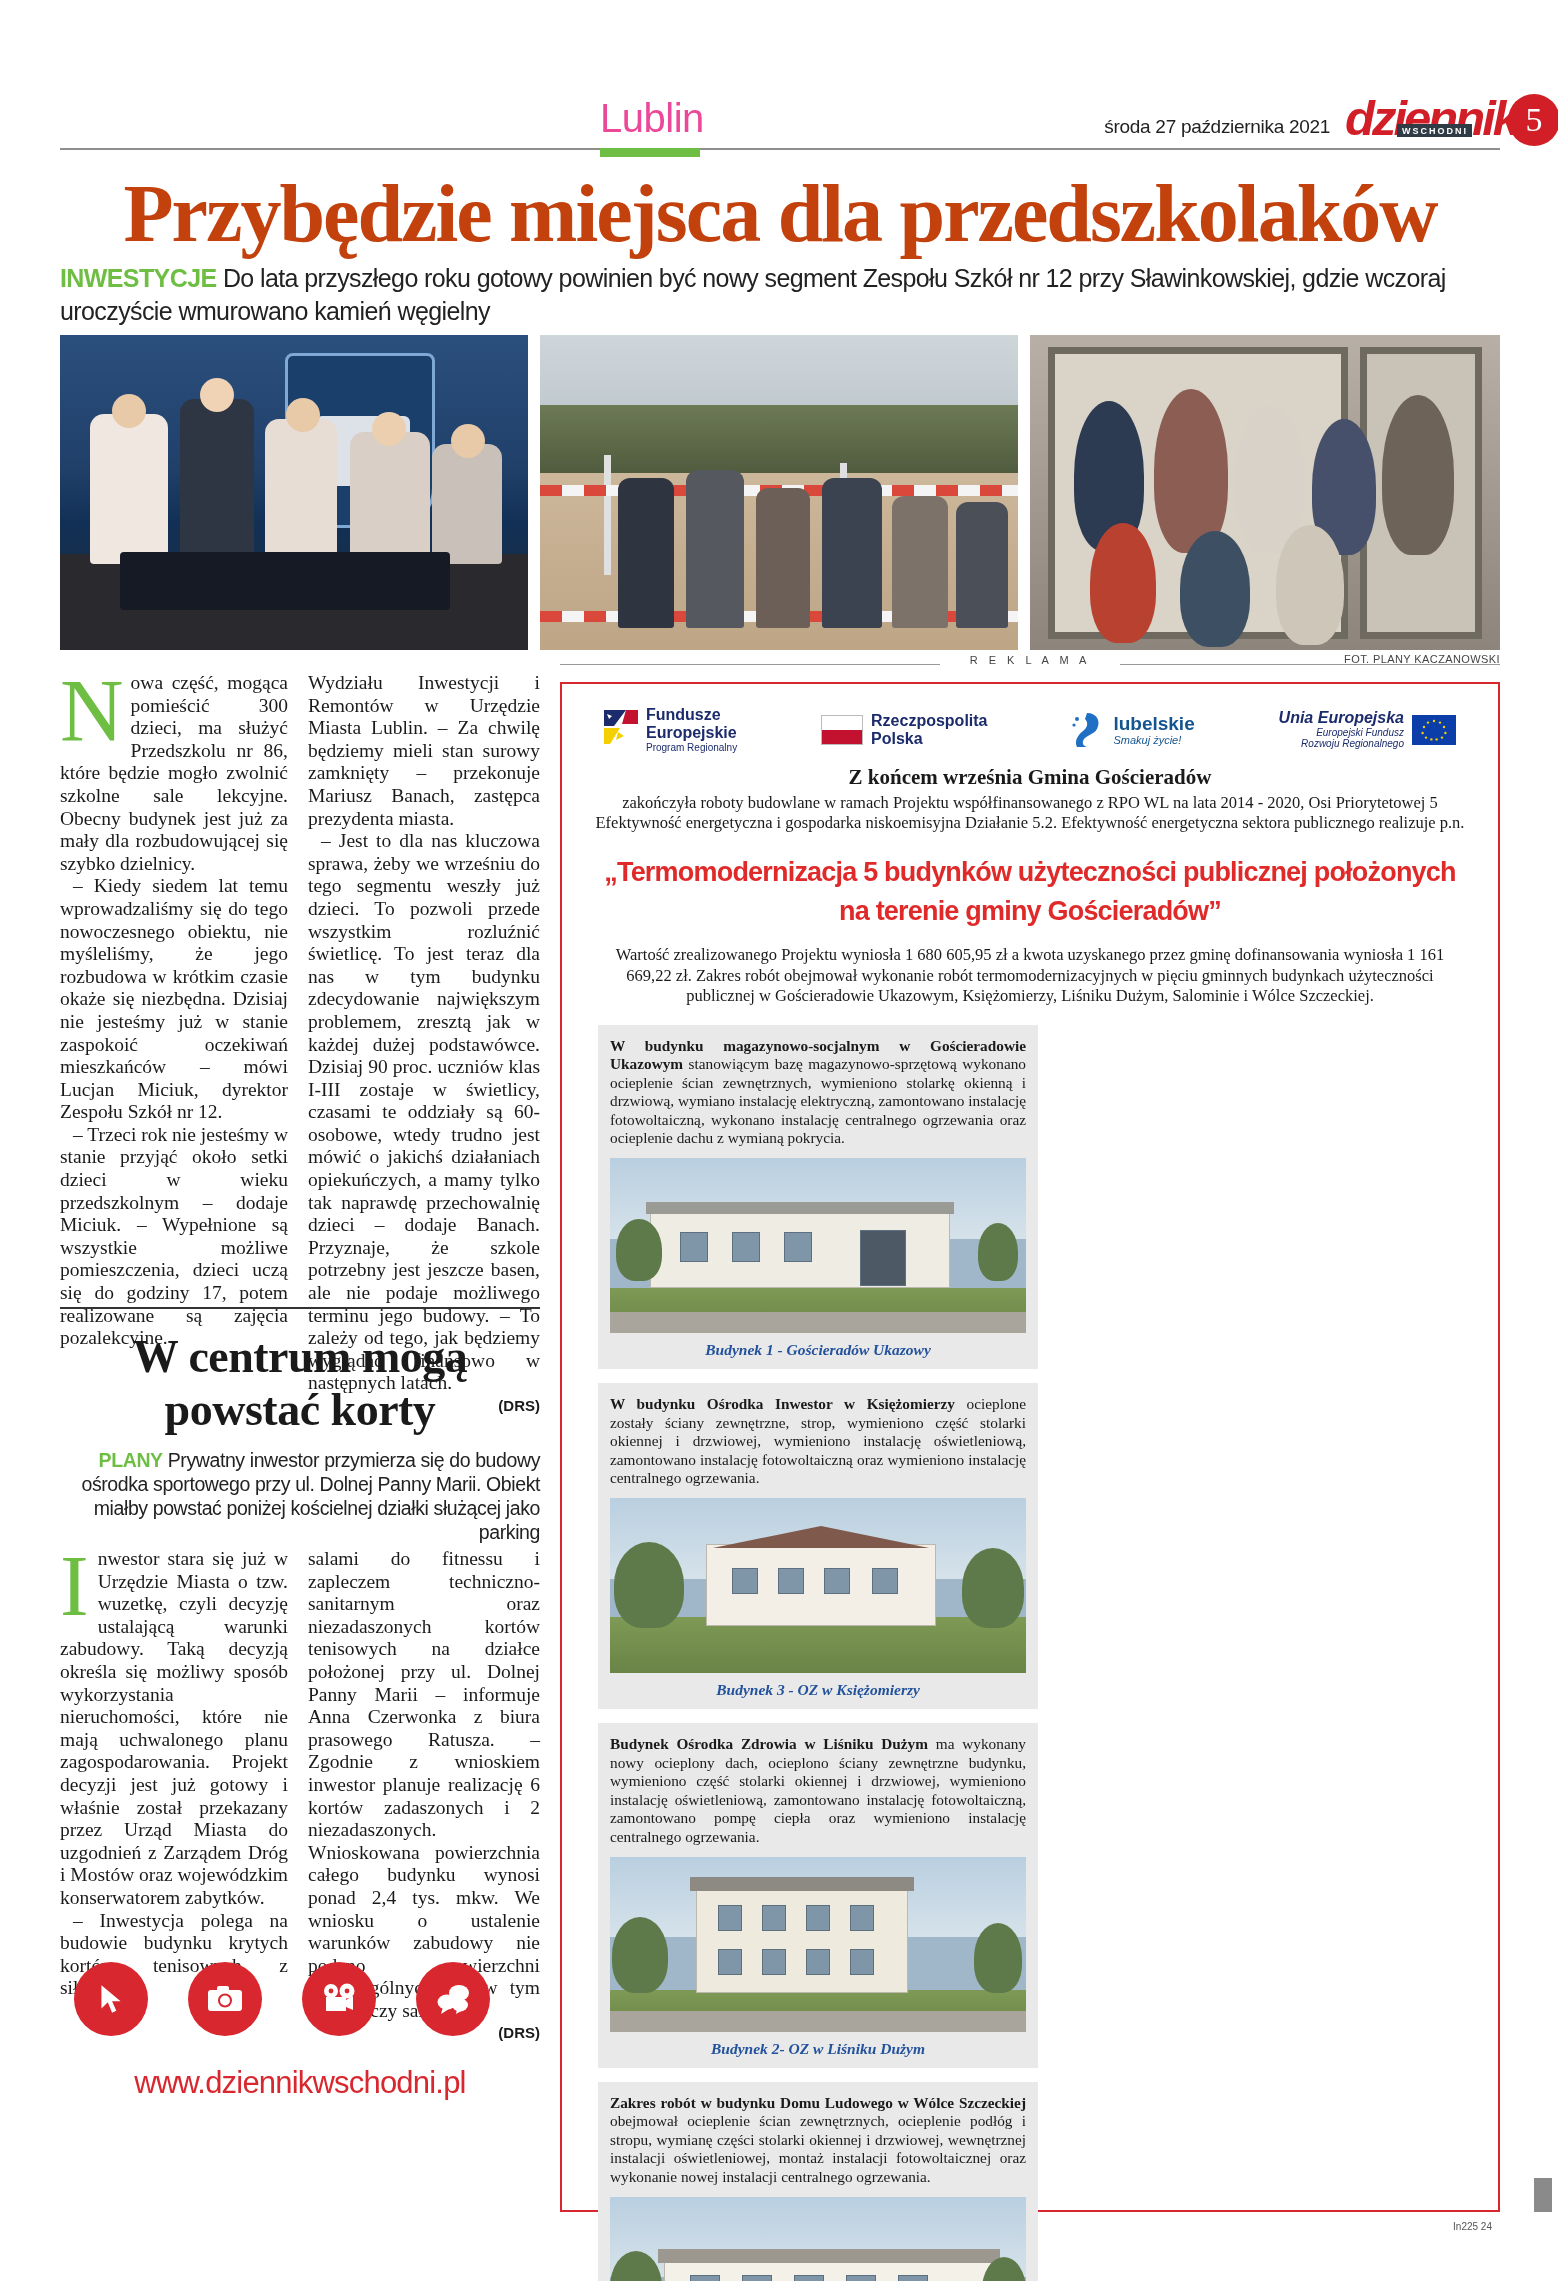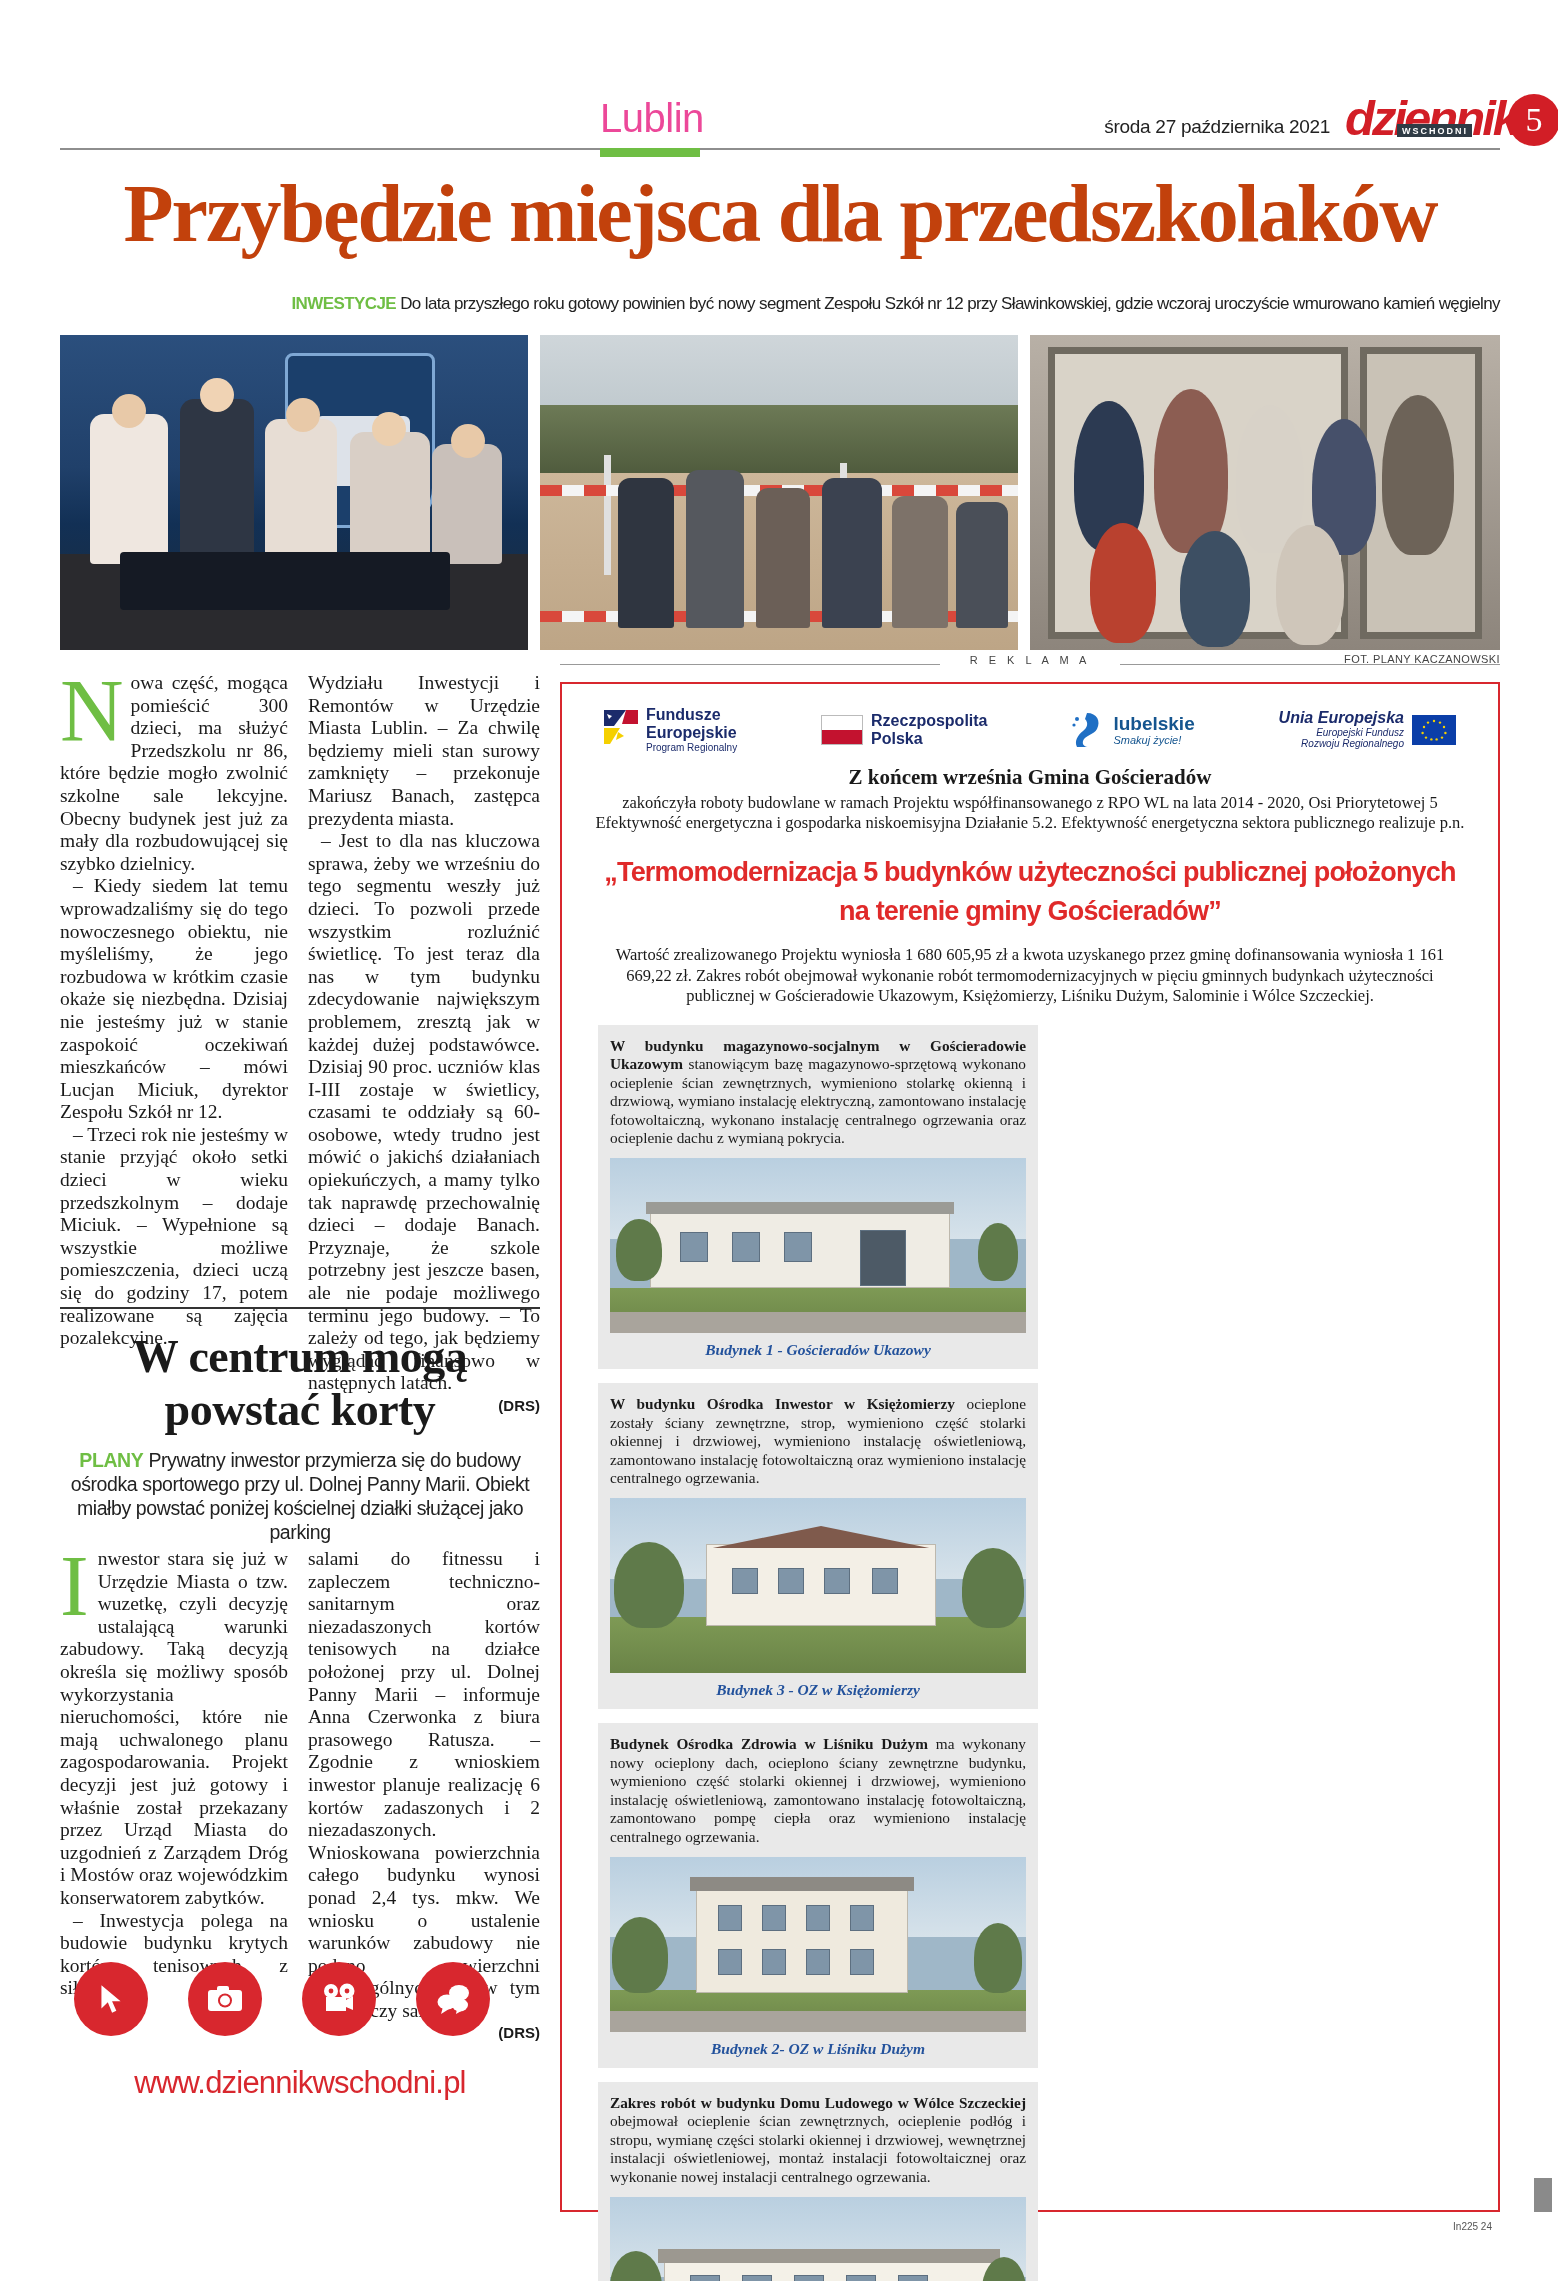--- a/index.html
+++ b/index.html
@@ -45,22 +45,22 @@
 
   
   .headline {
     position: absolute; left: 60px; top: 168px; width: 1440px;
     font-family: "Liberation Serif", serif; font-weight: bold;
     font-size: 82px; line-height: 92px; letter-spacing: -2px;
     text-align: center; color: #c2410c;
   }
   .standfirst {
     position: absolute; left: 60px; top: 262px; width: 1440px;
-    font-family: "Liberation Sans", sans-serif; font-size: 17px; line-height: 33px;
-    text-align: right; color: #222; letter-spacing: -0.6px; margin-top: 25px;
+    font-family: "Liberation Sans", sans-serif; font-size: 25px; line-height: 33px;
+    text-align: left; color: #222; letter-spacing: -0.6px;
   }
   .kicker { color: #6fbe44; font-weight: bold; }
 
   
   .photostrip { position: absolute; left: 60px; top: 335px; width: 1440px; height: 315px; }
   .photo { position: absolute; top: 0; height: 315px; overflow: hidden; background: #c9c9c9; }
   .p1 { left: 0; width: 468px; }
   .p2 { left: 480px; width: 478px; }
   .p3 { left: 970px; width: 470px; }
   .photo-credit {
@@ -110,21 +110,21 @@
   .divider-rule { position: absolute; left: 60px; top: 1307px; width: 480px; height: 2px; background: #333; }
 
   
   .art2-head {
     position: absolute; left: 60px; top: 1330px; width: 480px;
     text-align: center; font-weight: bold; font-size: 46px; line-height: 53px; letter-spacing: -0.5px;
   }
   .art2-stand {
     position: absolute; left: 60px; top: 1448px; width: 480px;
     font-family: "Liberation Sans", sans-serif; font-size: 19.5px; line-height: 24px;
-    text-align: center; color: #222; letter-spacing: -0.4px;
+    text-align: right; color: #222; letter-spacing: -0.4px;
   }
   .art2 { position: absolute; left: 60px; top: 1548px; width: 480px; }
   .dropcap2::first-letter {
     float: left; font-size: 86px; line-height: 68px; padding-right: 9px; padding-top: 4px;
     color: #6fbe44; font-weight: normal;
   }
 
   
   .social { position: absolute; left: 60px; top: 1962px; width: 480px; height: 76px; }
   .soc-circle {

